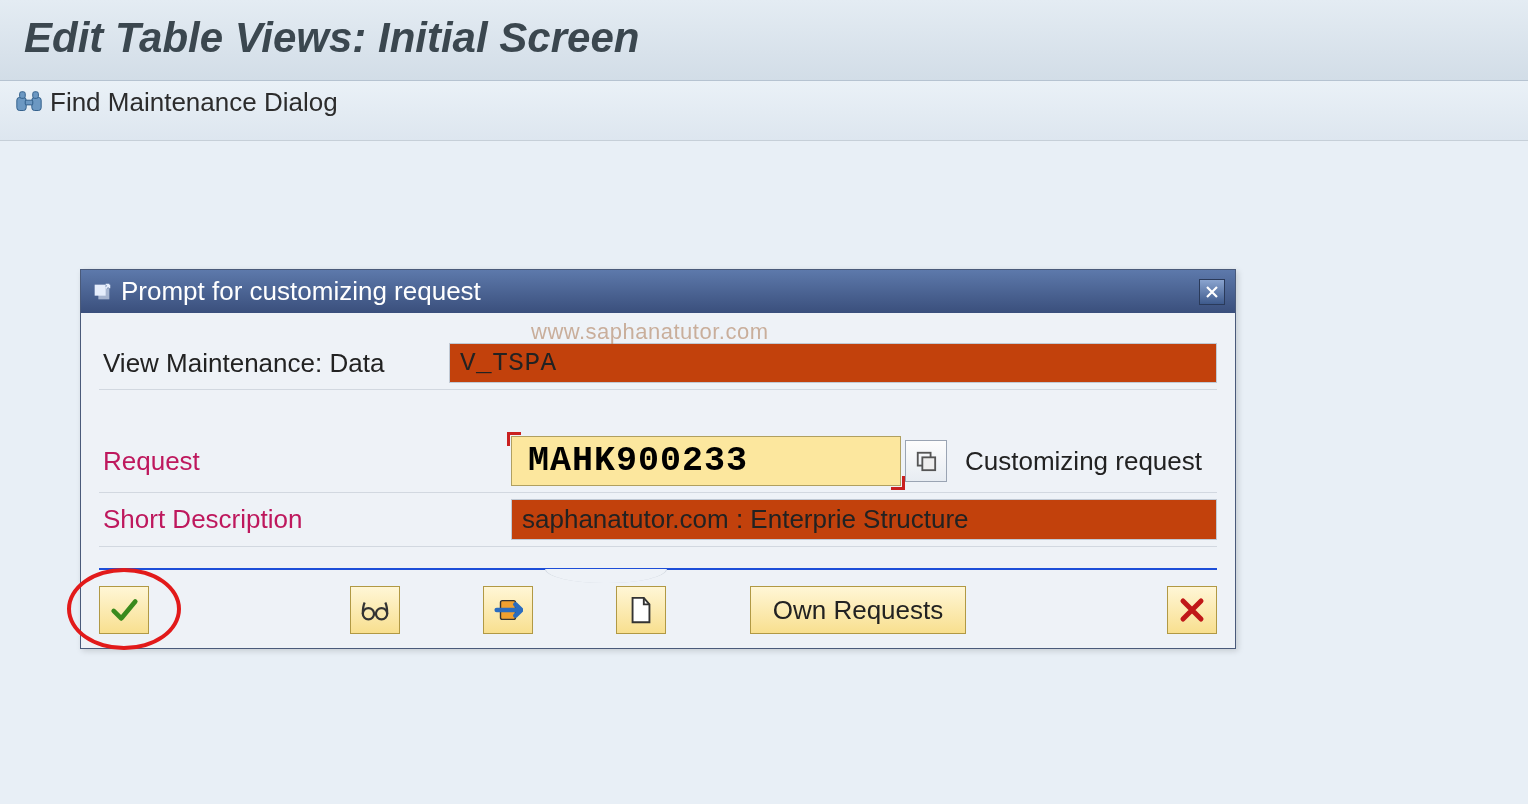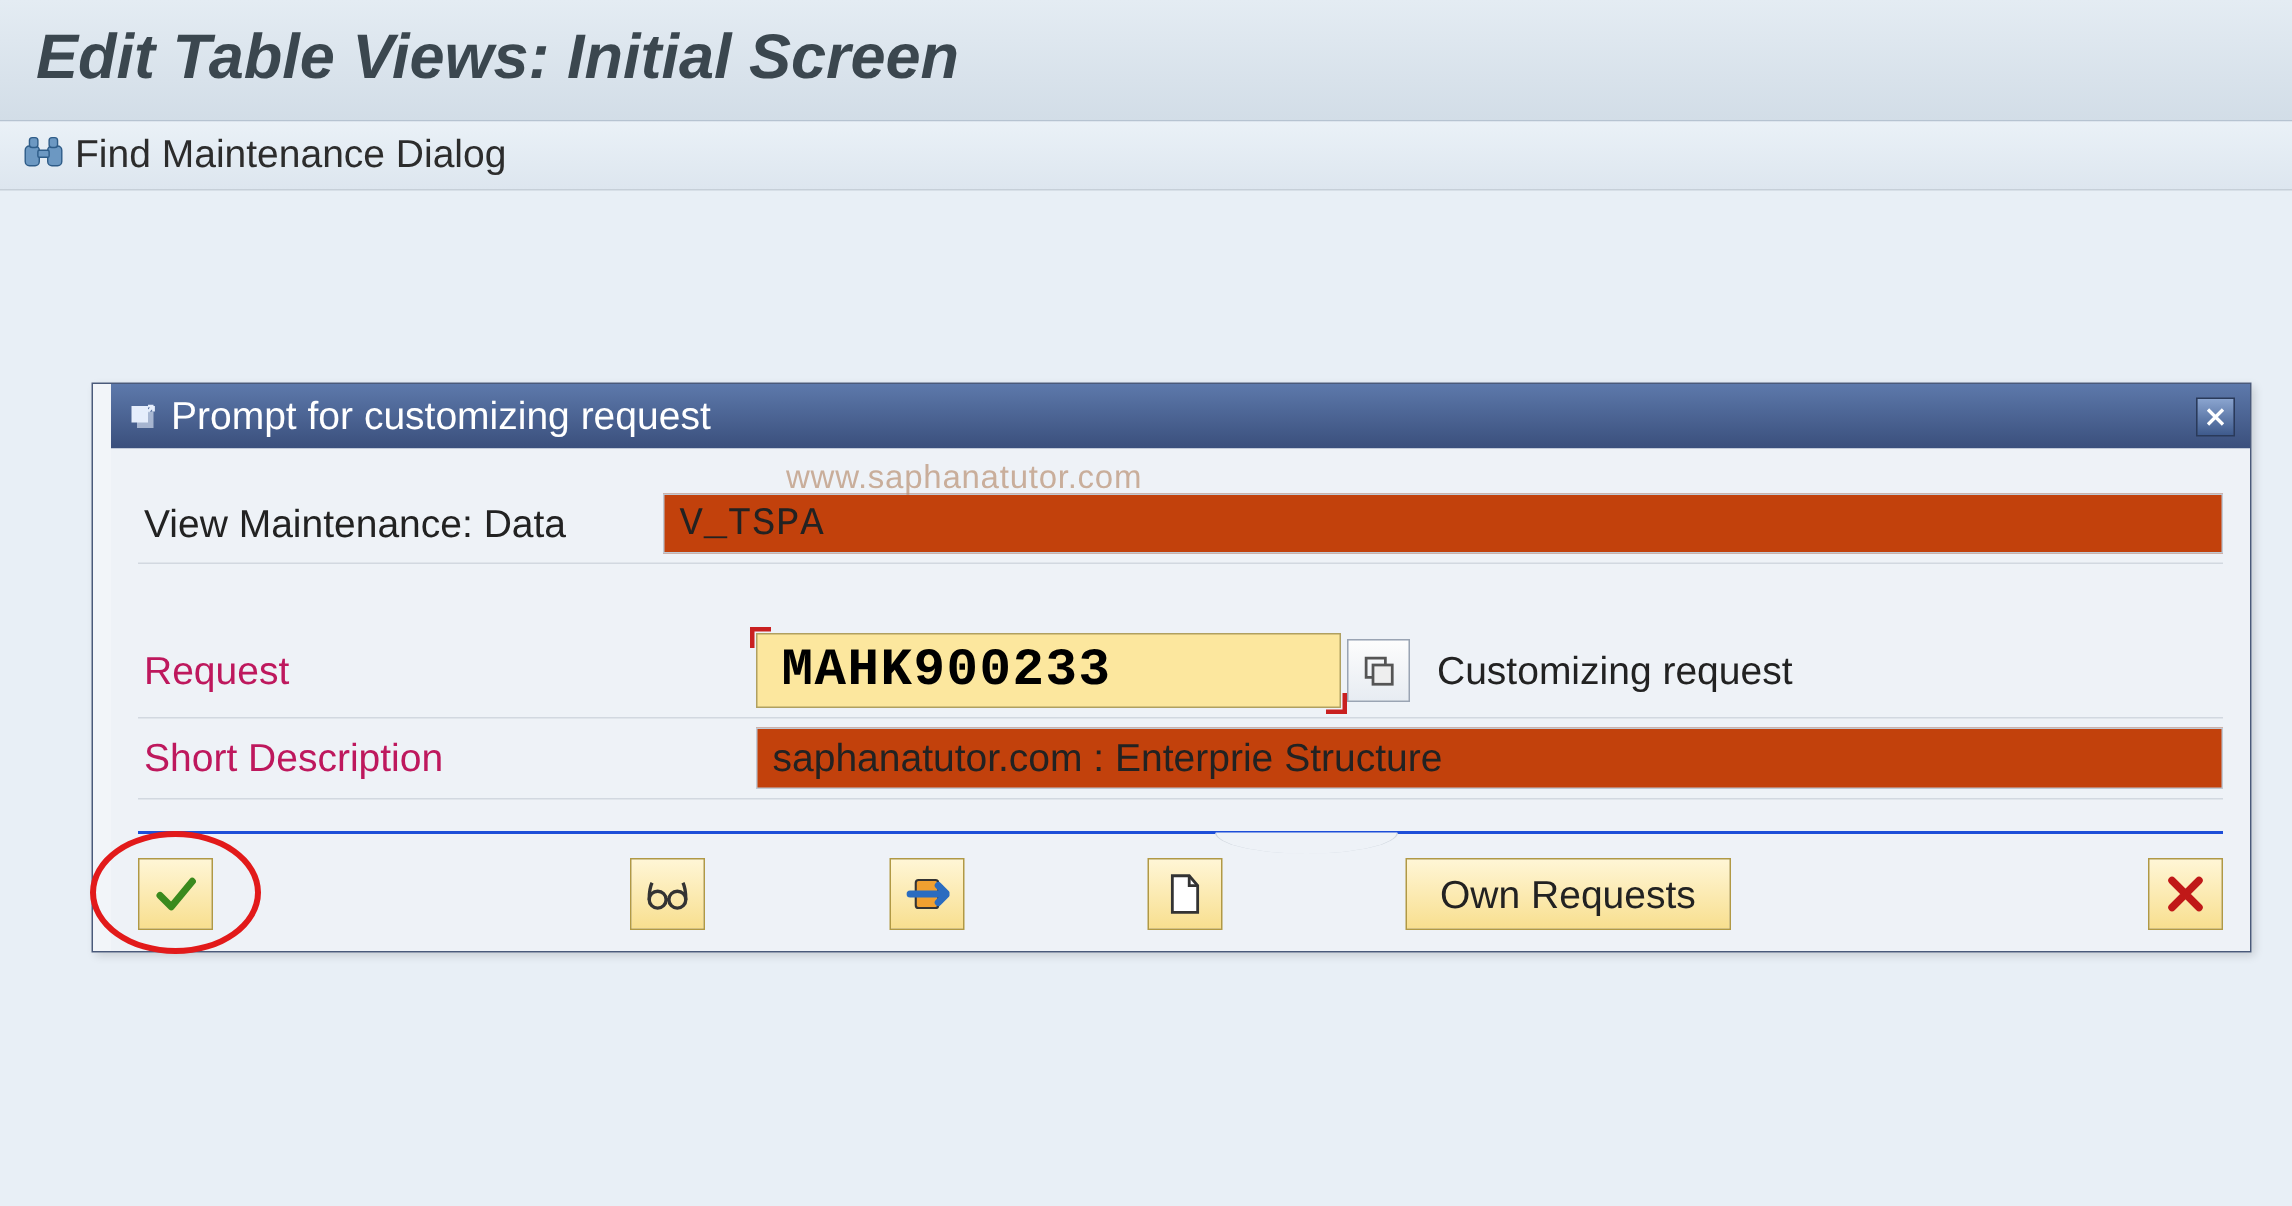--- a/index.html
+++ b/index.html
@@ -1,27 +1,27 @@
 <!DOCTYPE html>
 <html><head>
 <meta charset="utf-8">
 <style>
   * { box-sizing: border-box; margin: 0; padding: 0; }
   html, body { width: 1528px; height: 804px; font-family: Arial, Helvetica, sans-serif; background: #e8eff6; overflow: hidden; }
   
   .title-bar { background: linear-gradient(to bottom, #e4ecf3 0%, #d2dde7 100%); padding: 14px 24px 18px 24px; border-bottom: 1px solid #b6c3d1; }
   .title-bar h1 { font-style: italic; font-weight: bold; font-size: 42px; color: #3b474f; }
   
-  .toolbar { background: linear-gradient(to bottom, #eaf1f7 0%, #dde6ef 100%); padding: 6px 14px 8px 14px; border-bottom: 1px solid #c6cfd8; display: flex; align-items: center; gap: 6px; }
+  .toolbar { background: linear-gradient(to bottom, #eaf1f7 0%, #dde6ef 100%); padding: 6px 14px 22px 14px; border-bottom: 1px solid #c6cfd8; display: flex; align-items: center; gap: 6px; }
   .toolbar .btn-label { font-size: 26px; color: #2c2c2c; }
   .icon svg { display: block; }
   
   .work-area { padding: 0; position: relative; height: calc(100% - 190px); }
   
-  .dialog { position: absolute; left: 61px; top: 128px; width: 1440px; border: 1px solid #4a5a7a; background: #f2f5f9; box-shadow: 2px 2px 6px rgba(0,0,0,0.15); padding-left: 12px; }
+  .dialog { position: absolute; left: 80px; top: 128px; width: 1156px; border: 1px solid #4a5a7a; background: #f2f5f9; box-shadow: 2px 2px 6px rgba(0,0,0,0.15); }
   .dialog-header { background: linear-gradient(to bottom, #5d79ab 0%, #3a4f7c 100%); color: #fff; padding: 6px 10px; display: flex; align-items: center; gap: 8px; }
   .dialog-header .title { font-size: 26px; font-weight: normal; flex: 1; }
   .dialog-header .close-btn { width: 26px; height: 26px; background: linear-gradient(to bottom,#8aa4cf,#3e5a8c); border: 1px solid #2a3a5a; display: flex; align-items: center; justify-content: center; cursor: pointer; }
   .dialog-body { padding: 24px 18px 14px 18px; background: #eef2f7; }
   
   .row { display: flex; align-items: center; padding: 6px 0; border-bottom: 1px solid #d2d8e0; }
   .row .label { width: 350px; font-size: 26px; color: #222; padding-left: 4px; }
   .row .wide-label { width: 412px; font-size: 26px; color: #be185d; padding-left: 4px; }
   .row .value-field { font-size: 26px; padding: 4px 10px; background: #c2410c; border: 1px solid #c0c9d4; color: #222; font-family: 'Courier New', monospace; letter-spacing: .5px; }
   .row .value-field.plain { font-family: Arial, Helvetica, sans-serif; letter-spacing: normal; }

